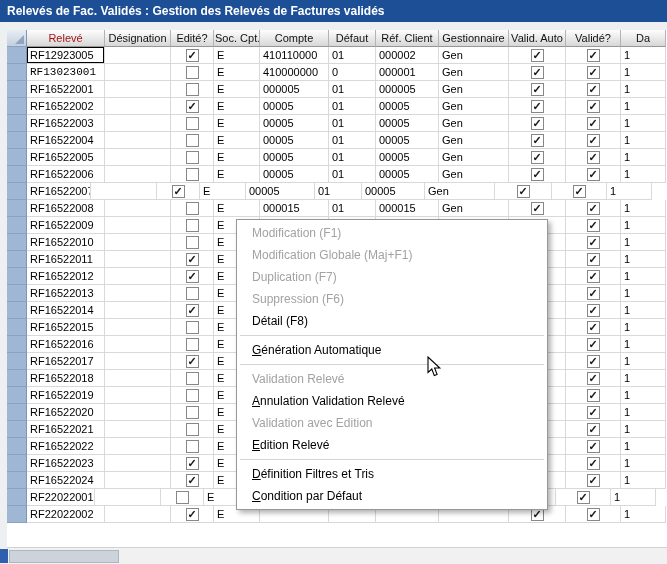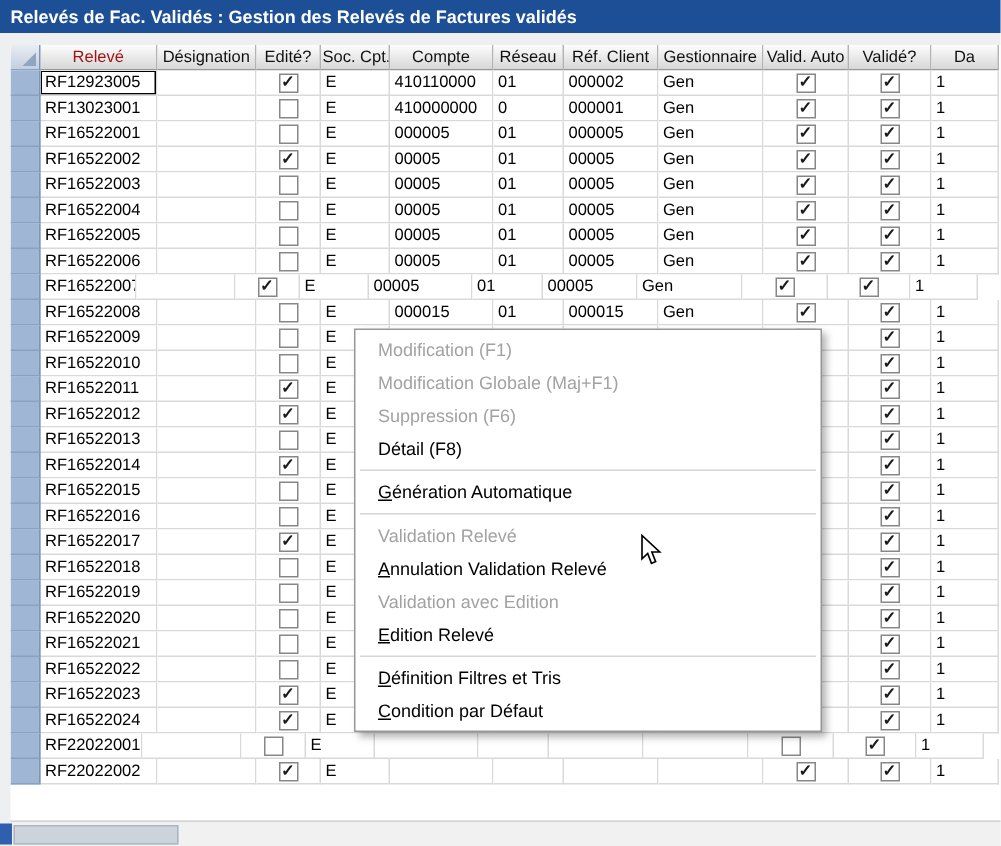--- a/index.html
+++ b/index.html
@@ -91,21 +91,21 @@
 <div class="grid">
   <div class="row hdr" id="header-row">
       <div class="cell sel" style="width: 20px;">
         <div class="corner-tri"></div>
       </div>
       <div class="cell sorted" style="width: 78px;">Relevé</div>
       <div class="cell" style="width: 66px;">Désignation</div>
       <div class="cell" style="width: 43px;">Edité?</div>
       <div class="cell" style="width: 46px;">Soc. Cpt.</div>
       <div class="cell" style="width: 69px;">Compte</div>
-      <div class="cell" style="width: 47px;">Réseau</div>
+      <div class="cell" style="width: 47px;">Défaut</div>
       <div class="cell" style="width: 63px;">Réf. Client</div>
       <div class="cell" style="width: 70px;">Gestionnaire</div>
       <div class="cell" style="width: 57px;">Valid. Auto</div>
       <div class="cell" style="width: 55px;">Validé?</div>
       <div class="cell" style="width: 45px;">Da</div>
     </div>
   <div id="grid-rows">
       <div class="row">
         <div class="cell sel" style="width: 20px;"></div>
         <div class="cell tcell focused" style="width: 78px;">RF12923005</div>
@@ -121,21 +121,21 @@
         <div class="cell ccell" style="width: 57px;">
           <span class="cb">✓</span>
         </div>
         <div class="cell ccell" style="width: 55px;">
           <span class="cb">✓</span>
         </div>
         <div class="cell tcell" style="width: 45px;">1</div>
       </div>
       <div class="row">
         <div class="cell sel" style="width: 20px;"></div>
-        <div class="cell tcell" style="width: 78px;">RF13023001</div>
+        <div class="cell tcell" style="width: 78px; font-family: Liberation Mono, monospace;">RF13023001</div>
         <div class="cell tcell" style="width: 66px;"></div>
         <div class="cell ccell" style="width: 43px;">
           <span class="cb"></span>
         </div>
         <div class="cell tcell" style="width: 46px;">E</div>
         <div class="cell tcell" style="width: 69px;">410000000</div>
         <div class="cell tcell" style="width: 47px;">0</div>
         <div class="cell tcell" style="width: 63px;">000001</div>
         <div class="cell tcell" style="width: 70px;">Gen</div>
         <div class="cell ccell" style="width: 57px;">
@@ -670,20 +670,21 @@
 </div>
 
 <div class="hscroll">
   <div class="hthumb"></div>
 </div>
 <div class="blue-corner"></div>
 
 <div id="context-menu">
     <div class="menu-item disabled">Modification (F1)</div>
     <div class="menu-item disabled">Modification Globale (Maj+F1)</div>
+    <div class="menu-item disabled">Duplication (F7)</div>
     <div class="menu-item disabled">Suppression (F6)</div>
     <div class="menu-item">Détail (F8)</div>
     <div class="menu-sep"></div>
     <div class="menu-item"><u>G</u>énération Automatique</div>
     <div class="menu-sep"></div>
     <div class="menu-item disabled">Validation Relevé</div>
     <div class="menu-item"><u>A</u>nnulation Validation Relevé</div>
     <div class="menu-item disabled">Validation avec Edition</div>
     <div class="menu-item"><u>E</u>dition Relevé</div>
     <div class="menu-sep"></div>

